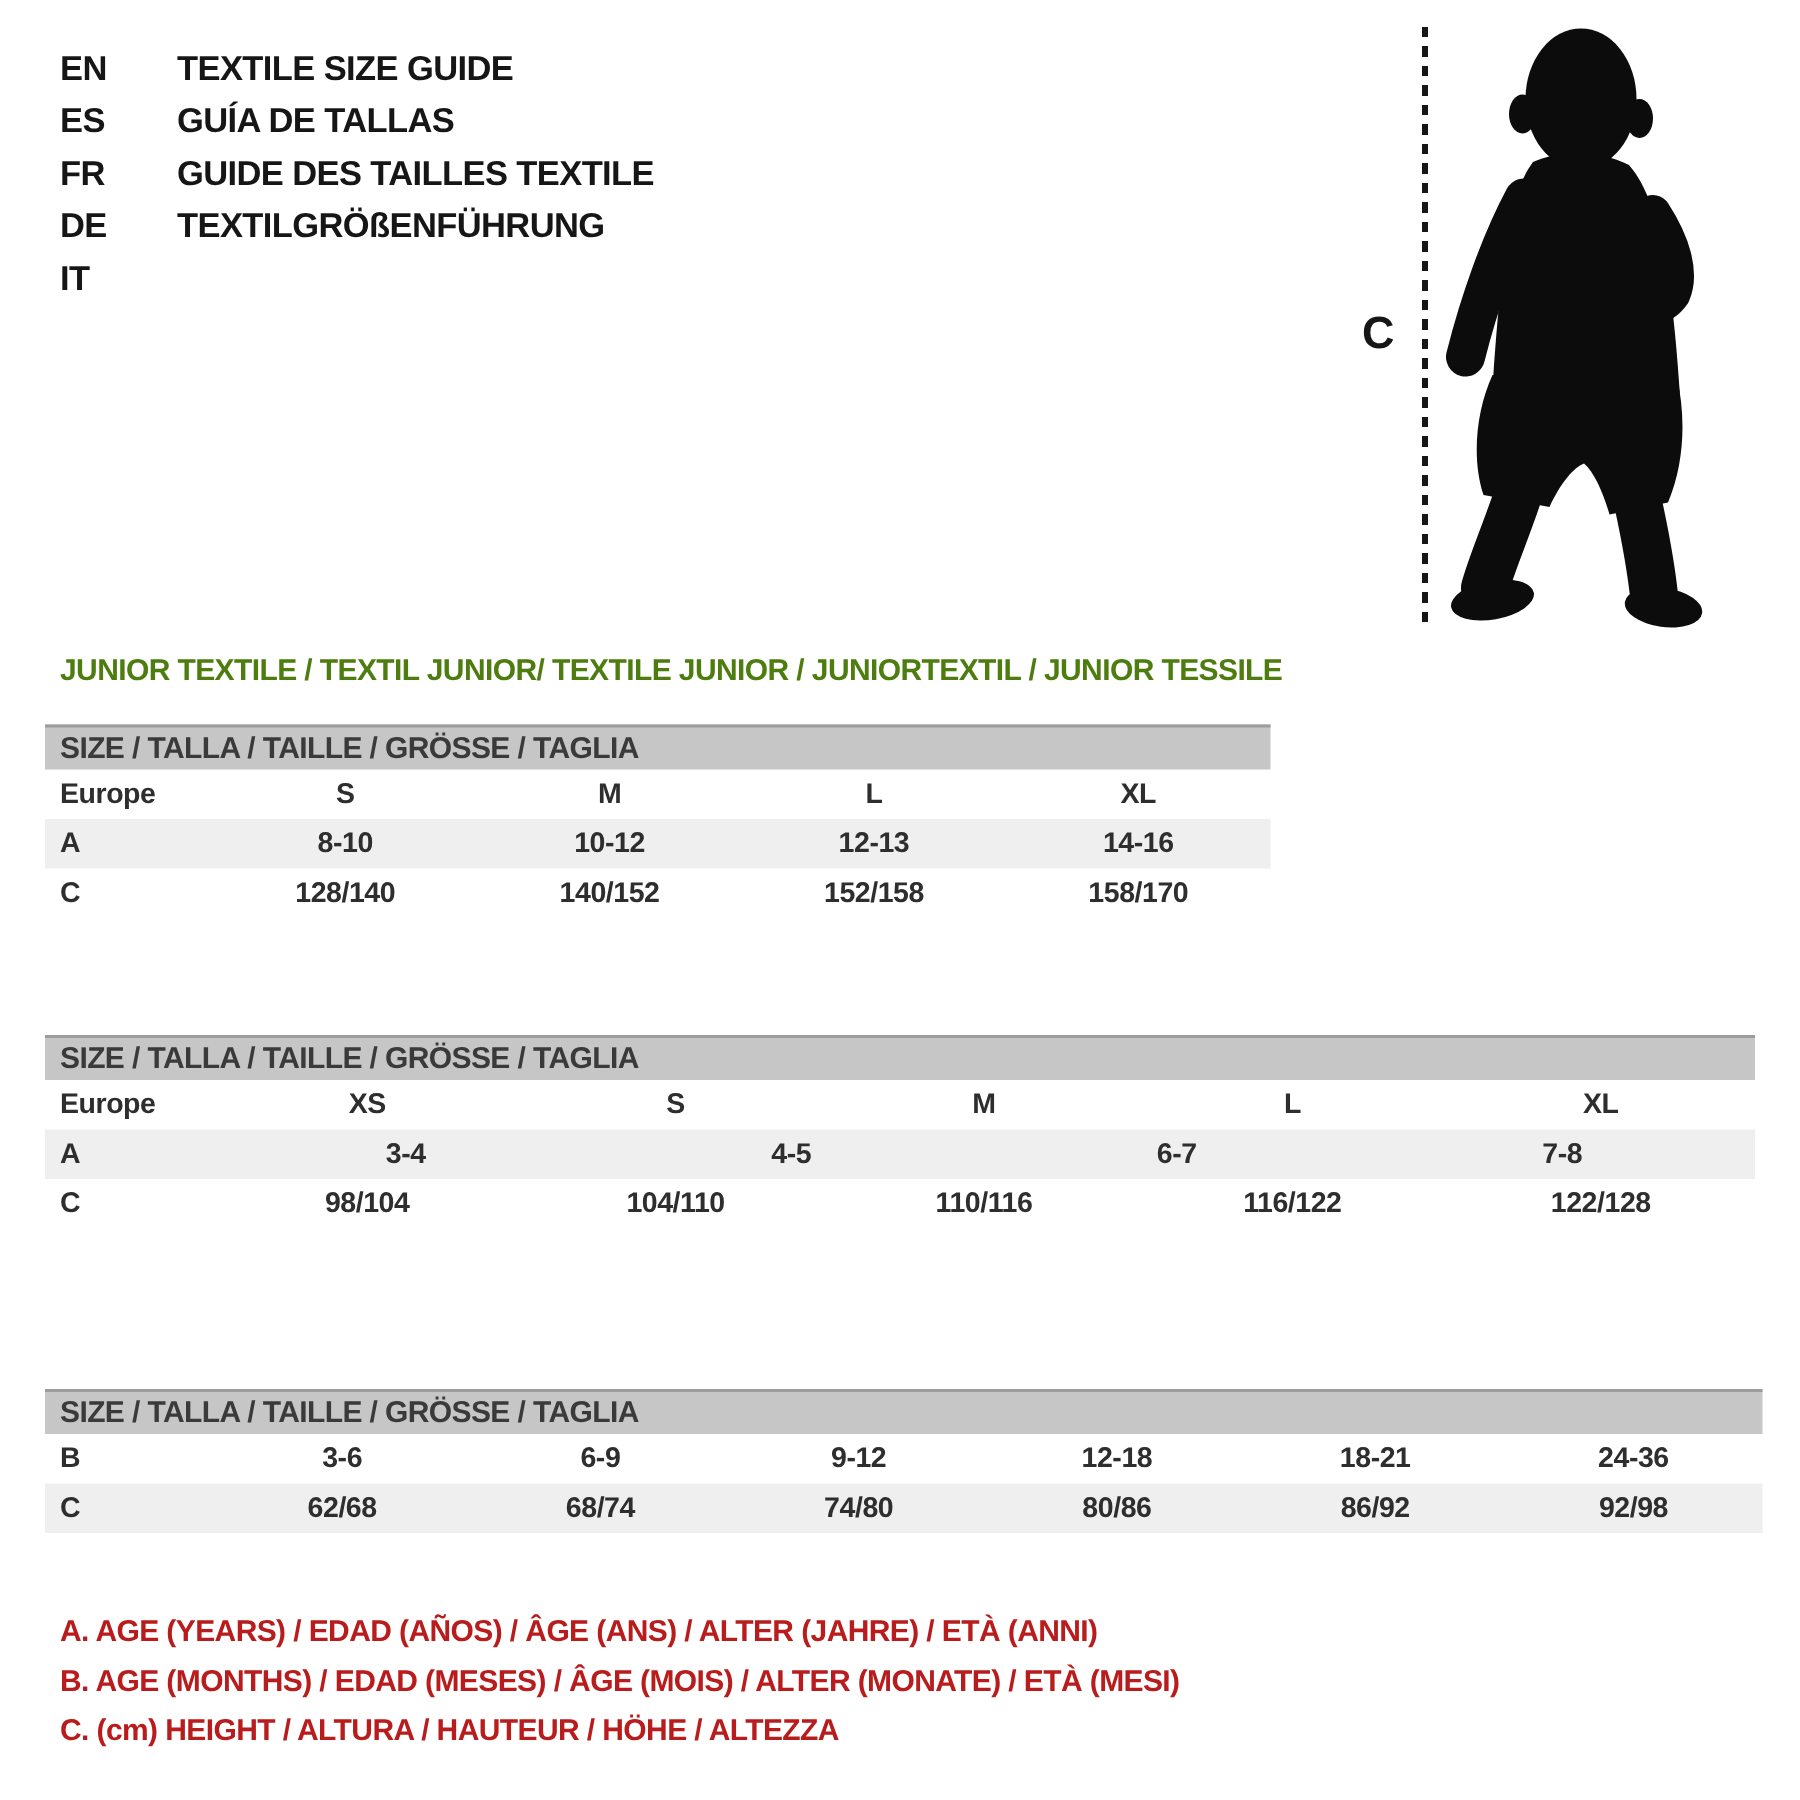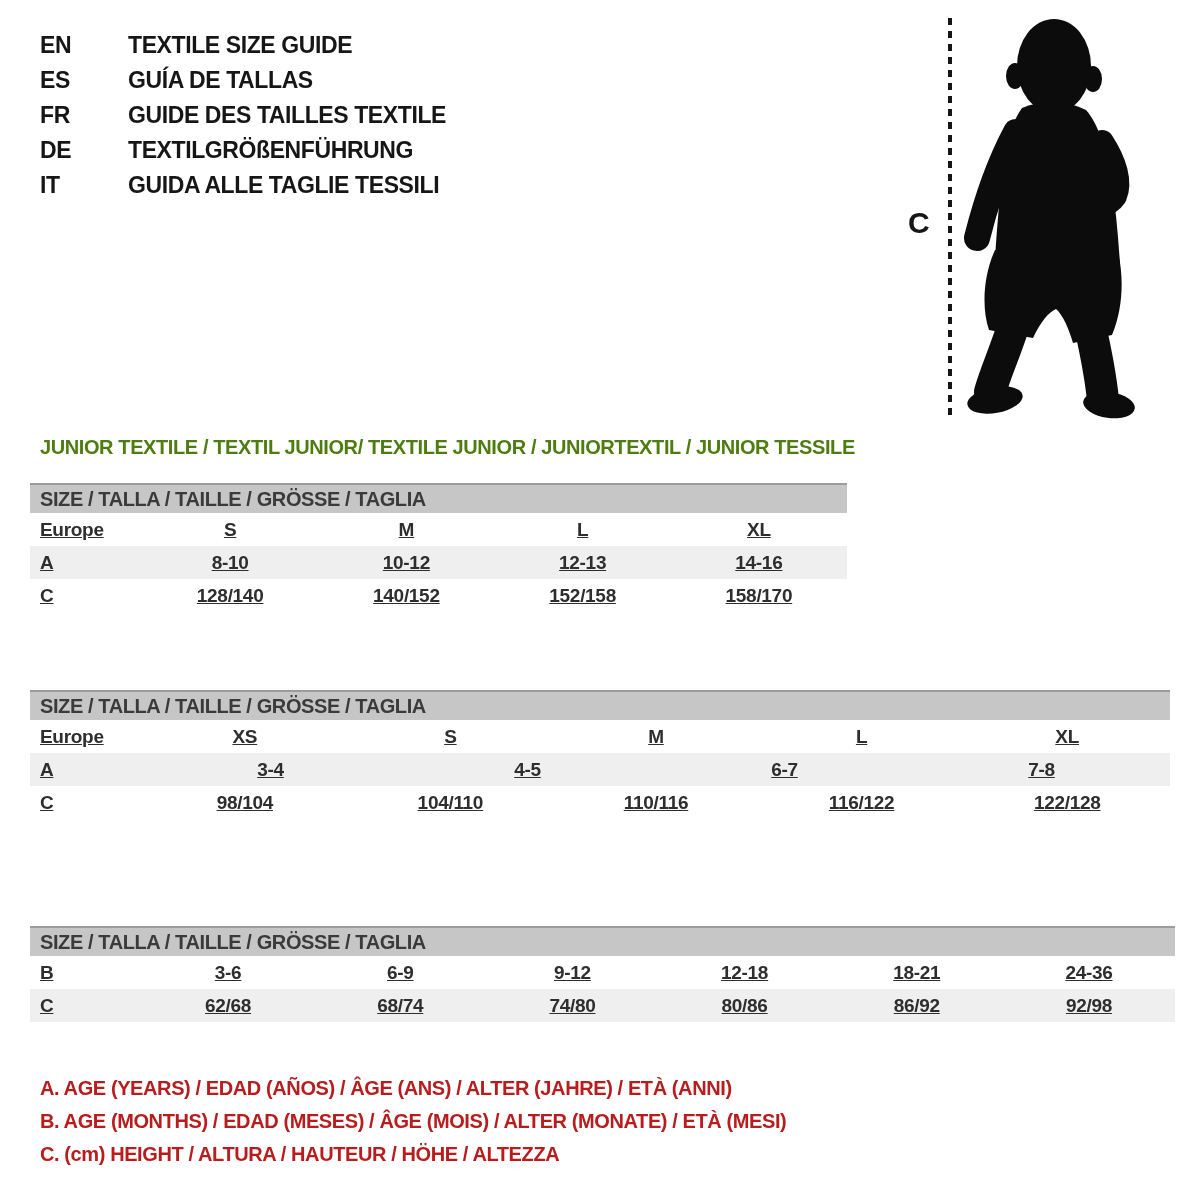--- a/index.html
+++ b/index.html
@@ -2,21 +2,21 @@
 <html style="--header_bar: #c6c6c6; --row_band: #efefef; --ink: #161616;"><head>
 <meta charset="utf-8">
 <style>
   html,body{margin:0;padding:0;background:#fff;}
   .canvas{
     position:relative;width:1200px;height:1200px;background:#fff;overflow:hidden;
     font-family:"Liberation Sans",sans-serif;color:var(--ink,#161616);
   }
   
   .lang-block{position:absolute;left:40px;top:28px;}
-  .lang-row{display:flex;line-height:35px;font-size:23px;font-weight:bold;letter-spacing:-0.4px;gap:10px;}
+  .lang-row{display:flex;line-height:35px;font-size:23px;font-weight:bold;letter-spacing:-0.4px;}
   .lang-code{width:78px;flex:0 0 78px;}
   .lang-label{white-space:nowrap;}
   
   .measure-line{
     position:absolute;left:948px;top:18px;width:4px;height:398px;
     background:repeating-linear-gradient(to bottom,var(--ink,#161616) 0 7px,transparent 7px 13px);
   }
   .measure-label{position:absolute;left:908px;top:206px;font-size:30px;font-weight:bold;}
   .baby-svg{position:absolute;left:962px;top:12px;}
   .baby-svg path.stroke{fill:none;stroke:#0c0c0c;stroke-linecap:round;stroke-linejoin:round;}
@@ -34,21 +34,21 @@
   .stable{position:absolute;left:30px;}
   .tbl-junior{top:483px;width:817px;}
   .tbl-children{top:690px;width:1140px;}
   .tbl-babies{top:926px;width:1145px;}
   .size-bar{
     box-sizing:border-box;height:30px;line-height:28px;background:var(--header_bar,#c6c6c6);
     border-top:2px solid #9c9c9c;padding-left:10px;font-size:20px;font-weight:bold;
     letter-spacing:-0.4px;color:#3a3a3a;
   }
   .trow{display:flex;height:33px;line-height:33px;font-size:19px;font-weight:bold;
-    letter-spacing:-0.3px;color:#2e2e2e;text-decoration:underline;}
+    letter-spacing:-0.3px;color:#2e2e2e;}
   .trow.shaded{background:var(--row_band,#efefef);}
   .tlabel{flex:0 0 112px;width:112px;padding-left:10px;box-sizing:border-box;}
   .tcell{flex:1;text-align:center;}
   
   .legend{position:absolute;left:40px;top:1072px;}
   .legend-line{font-size:20px;font-weight:bold;letter-spacing:-0.4px;line-height:33px;
     white-space:nowrap;color:#b91c1c;}
 </style>
 </head>
 <body>
@@ -67,21 +67,20 @@
     <div class="lang-row">
       <span class="lang-code">FR</span>
       <span class="lang-label">GUIDE DES TAILLES TEXTILE</span>
     </div>
     <div class="lang-row">
       <span class="lang-code">DE</span>
       <span class="lang-label">TEXTILGRÖßENFÜHRUNG</span>
     </div>
     <div class="lang-row">
       <span class="lang-code">IT</span>
-      <span class="lang-label">GUIDA ALLE TAGLIE TESSILI</span>
     </div>
   </div>
 
   <div class="measure-line"></div>
   <div class="measure-label">C</div>
   <svg class="baby-svg" width="182" height="408" viewBox="0 0 182 408" aria-hidden="true">
     <ellipse class="fill" cx="92" cy="54" rx="37" ry="47"></ellipse>
     <ellipse class="fill" cx="53" cy="64" rx="9" ry="13"></ellipse>
     <ellipse class="fill" cx="131" cy="67" rx="9" ry="13"></ellipse>
     <path class="fill" d="M60,96 C48,112 42,140 39,172 C36,205 34,228 33,248 L158,252 C156,224 154,196 149,168 C144,140 138,114 124,98 C104,88 78,88 60,96 Z"></path>

